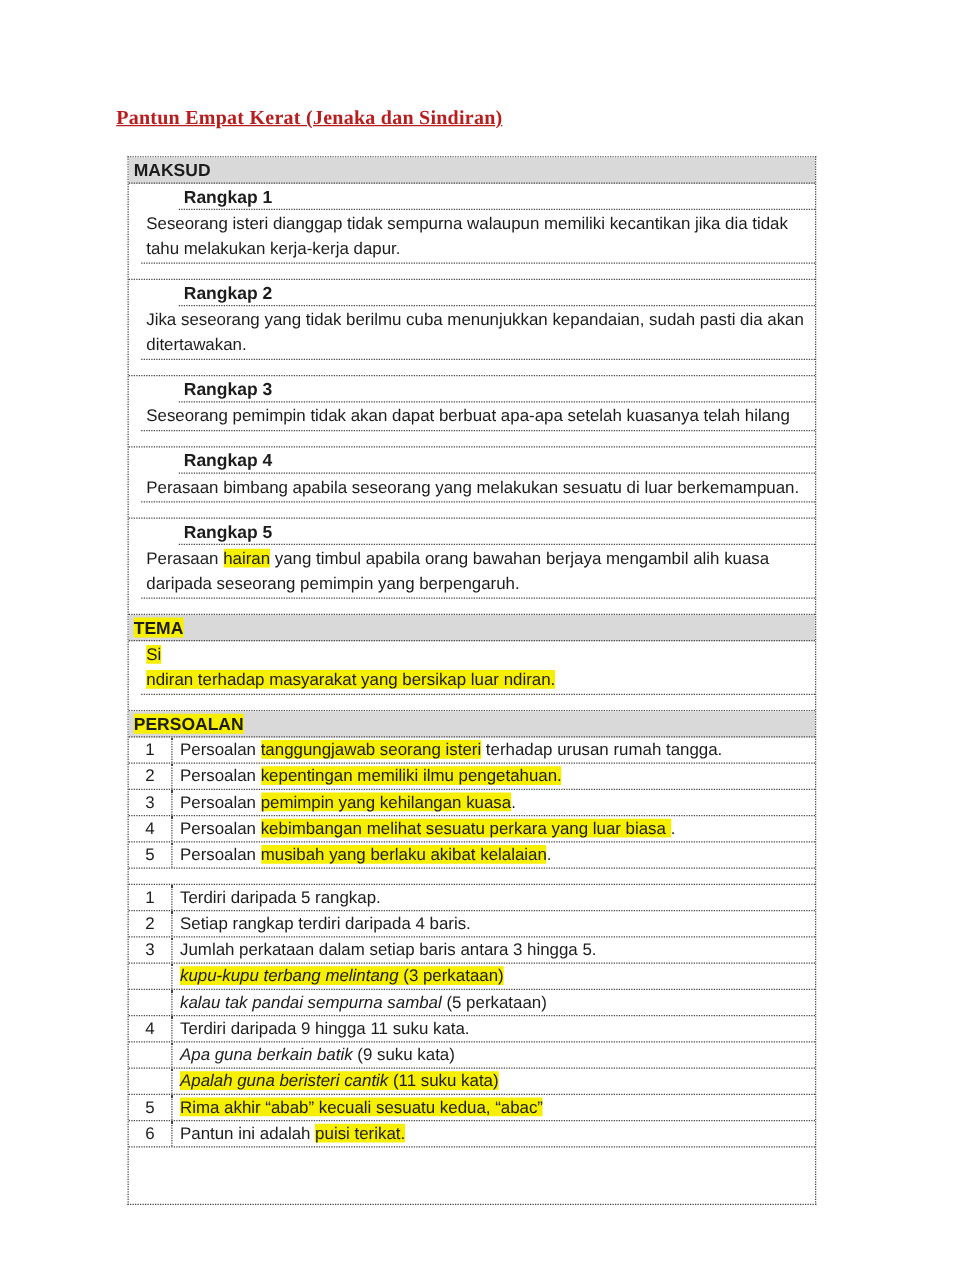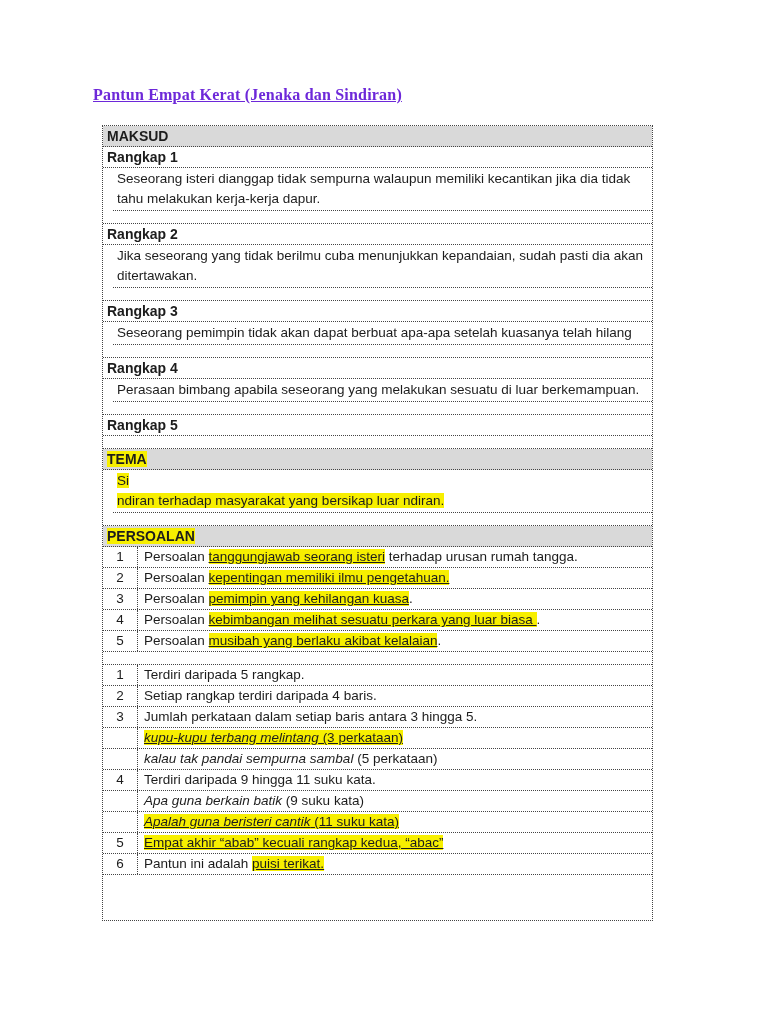--- a/index.html
+++ b/index.html
@@ -9,21 +9,21 @@
     background:#ffffff;
     overflow:hidden;
     font-family:"Liberation Sans","DejaVu Sans",sans-serif;
     color:#1c1c1c;
   }
   .title{
     position:absolute;left:93px;top:86px;
     font-family:"Liberation Serif","DejaVu Serif",serif;
     font-size:16px;font-weight:bold;
     text-decoration:underline;
-    color:#6d28d9;
+    color:#b91c1c;
     letter-spacing:0.2px;
   }
   .sheet{
     position:absolute;left:102px;top:125px;width:551px;
     border:1px dotted #444;
     box-sizing:border-box;
   }
   .row{
     border-bottom:1px dotted #444;
     font-size:13.5px;
@@ -36,39 +36,40 @@
     font-weight:bold;
     font-size:14px;
     line-height:18px;
     padding:1px 4px;
   }
   .lbl{
     font-weight:bold;
     font-size:14px;
     line-height:18px;
     padding:1px 4px;
+    margin-left:40px;
   }
   .body{padding:1px 4px;margin-left:10px;}
   .gap{height:13px;}
   .tall{height:45px;}
   .tr2{display:flex;}
   .num{
     flex:0 0 34px;
     text-align:center;
     border-right:1px dotted #444;
     line-height:18px;
     padding:1px 0;
   }
   .cell{
     flex:1;
     padding:1px 6px;
     line-height:18px;
   }
   .hl{background:var(--hl,#f7ef00);}
-  .ul{text-decoration:underline;}
+  .ul{}
   .it{font-style:italic;}
 </style>
 </head>
 <body>
 
 <div class="doc">
 
   <div class="title">Pantun Empat Kerat (Jenaka dan Sindiran)</div>
 
   <div class="sheet">
@@ -85,20 +86,21 @@
 
     <div class="row lbl">Rangkap 3</div>
     <div class="row body"><span>Seseorang pemimpin tidak akan dapat berbuat apa-apa setelah kuasanya telah hilang</span></div>
     <div class="row gap"></div>
 
     <div class="row lbl">Rangkap 4</div>
     <div class="row body"><span>Perasaan bimbang apabila seseorang yang melakukan sesuatu di luar berkemampuan.</span></div>
     <div class="row gap"></div>
 
     <div class="row lbl">Rangkap 5</div>
+    <div class="row body"><span>Perasaan </span><span class="hl">hairan</span><span> yang timbul apabila orang bawahan berjaya mengambil alih kuasa daripada seseorang pemimpin yang berpengaruh.</span></div>
     <div class="row gap"></div>
 
     <div class="row hdr"><span class="hl">TEMA</span></div>
     <div class="row body">
       <div><span class="hl">Si</span></div>
       <div><span class="hl">ndiran terhadap masyarakat yang bersikap luar ndiran.</span></div>
     </div>
     <div class="row gap"></div>
 
     <div class="row hdr"><span class="hl">PERSOALAN</span></div>
@@ -153,21 +155,21 @@
     <div class="row tr2">
       <div class="num"></div>
       <div class="cell"><span class="it">Apa guna berkain batik</span><span> (9 suku kata)</span></div>
     </div>
     <div class="row tr2">
       <div class="num"></div>
       <div class="cell"><span class="hl ul"><span class="it">Apalah guna beristeri cantik</span><span> (11 suku kata)</span></span></div>
     </div>
     <div class="row tr2">
       <div class="num">5</div>
-      <div class="cell"><span class="hl ul">Empat akhir “abab” kecuali rangkap kedua, “abac”</span></div>
+      <div class="cell"><span class="hl ul">Rima akhir “abab” kecuali sesuatu kedua, “abac”</span></div>
     </div>
     <div class="row tr2">
       <div class="num">6</div>
       <div class="cell"><span>Pantun ini adalah </span><span class="hl ul">puisi terikat.</span></div>
     </div>
 
     <div class="row tall"></div>
 
   </div>
 </div>

